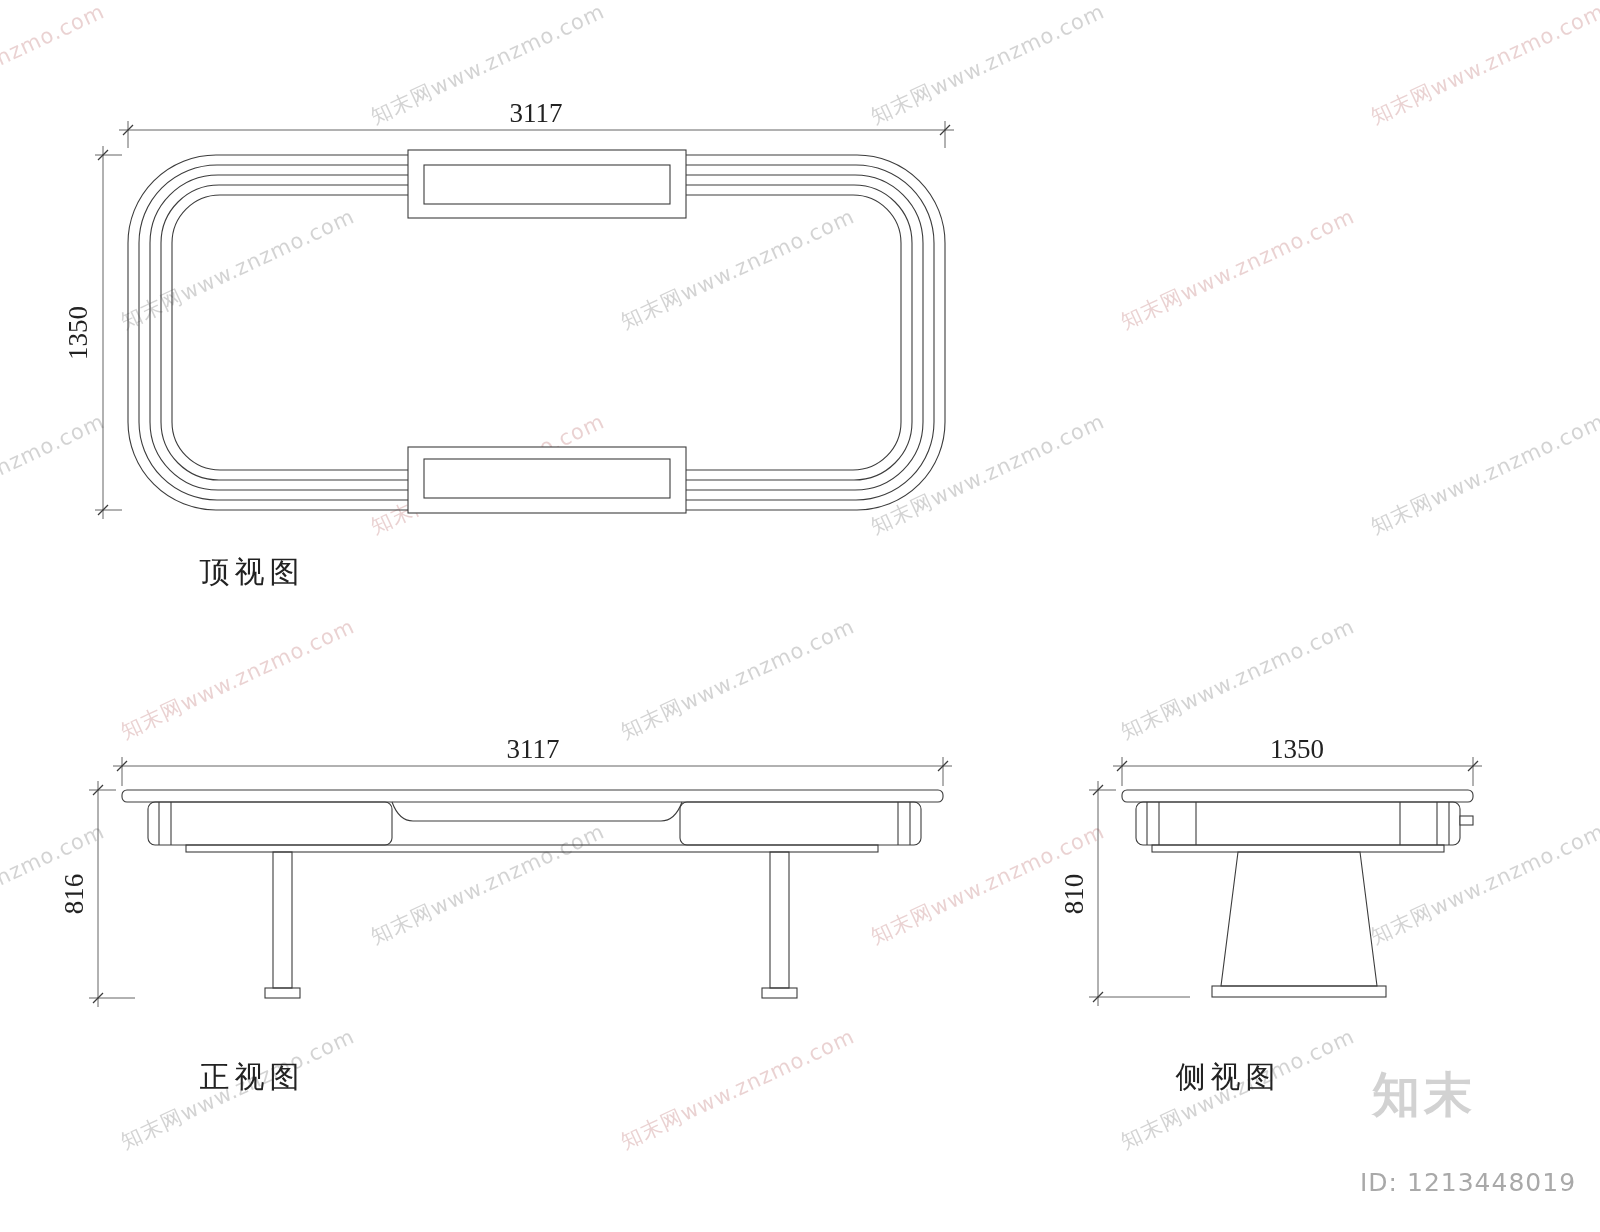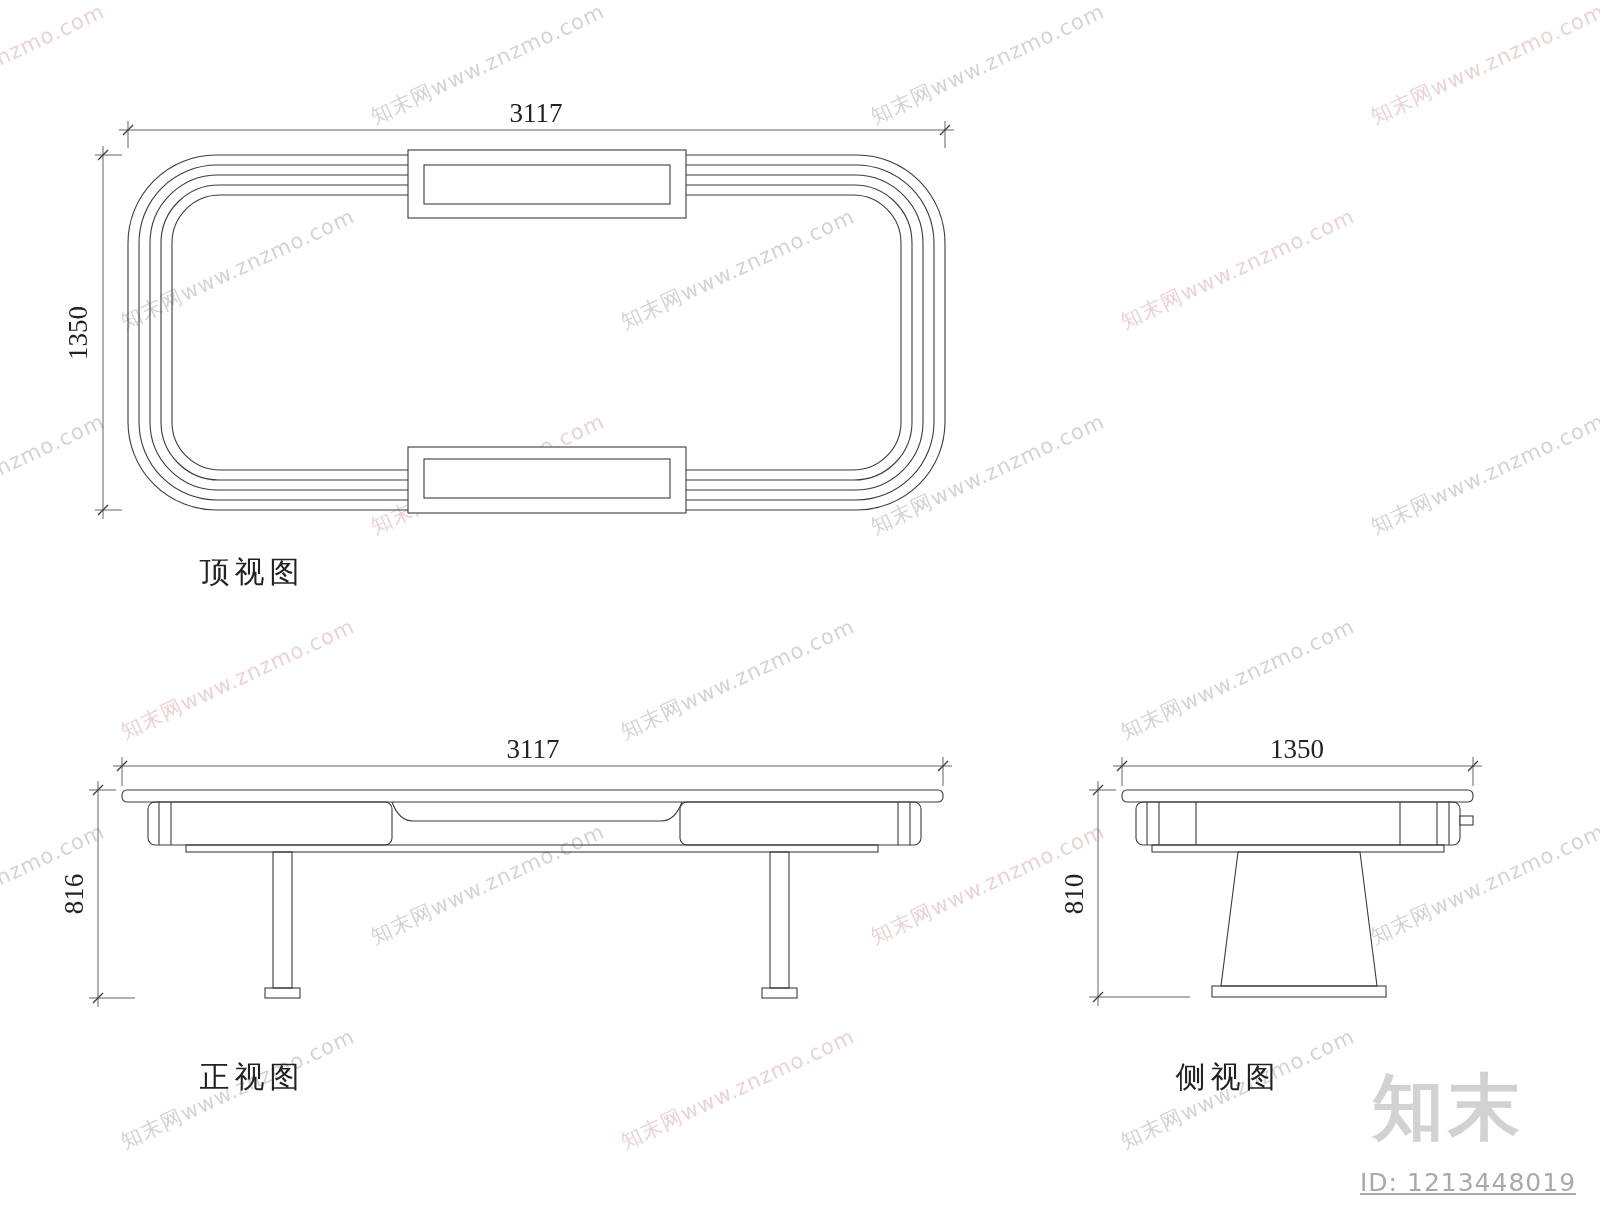--- a/index.html
+++ b/index.html
@@ -15,28 +15,27 @@
   #drawing{position:absolute;left:0;top:0;z-index:2;}
   #drawing .ln{stroke:#3c3c3c;stroke-width:1.1;fill:none;}
   #drawing .fillw{fill:#ffffff;stroke:#3c3c3c;stroke-width:1.1;}
   #drawing .dim{stroke:#3c3c3c;stroke-width:0.8;fill:none;}
   #drawing .tick{stroke:#3c3c3c;stroke-width:1.3;}
   #drawing text{fill:#222;font-family:"Liberation Serif","DejaVu Serif",serif;}
   #drawing text.num{font-size:27px;}
   #drawing text.cn{font-size:30px;letter-spacing:5px;}
   .brand-logo{
     position:absolute;left:1372px;top:1068px;z-index:1;color:#d2d2d2;
-    font-size:72px;font-weight:bold;letter-spacing:4px;line-height:1.1;
+    font-size:48px;font-weight:bold;letter-spacing:4px;line-height:1.1;
     font-family:"DejaVu Sans","Liberation Sans",sans-serif;
   }
   .brand-id{
     position:absolute;left:1360px;top:1168px;z-index:1;color:#a9a9a9;
     font-size:25px;letter-spacing:1px;
     font-family:"DejaVu Sans","Liberation Sans",sans-serif;
-    text-decoration:underline;
   }
 </style>
 </head>
 <body>
 
 <div id="canvas">
 
   <div id="wm-layer">
       <span class="wm" style="left: -140px; top: 50px; color: rgba(206, 148, 148, 0.42);">知末网www.znzmo.com</span>
       <span class="wm" style="left: 360px; top: 50px; color: rgba(110, 110, 110, 0.3);">知末网www.znzmo.com</span>

